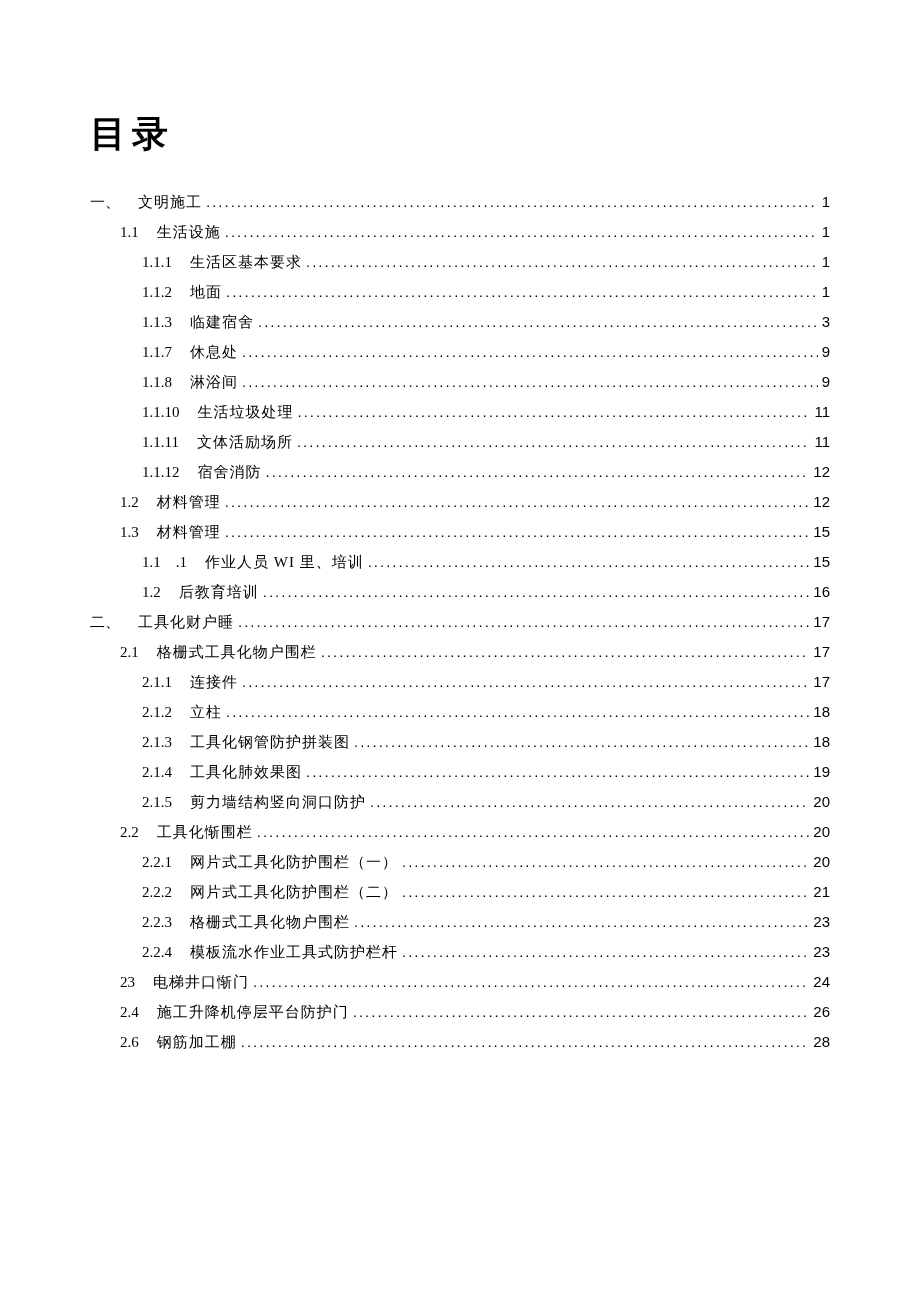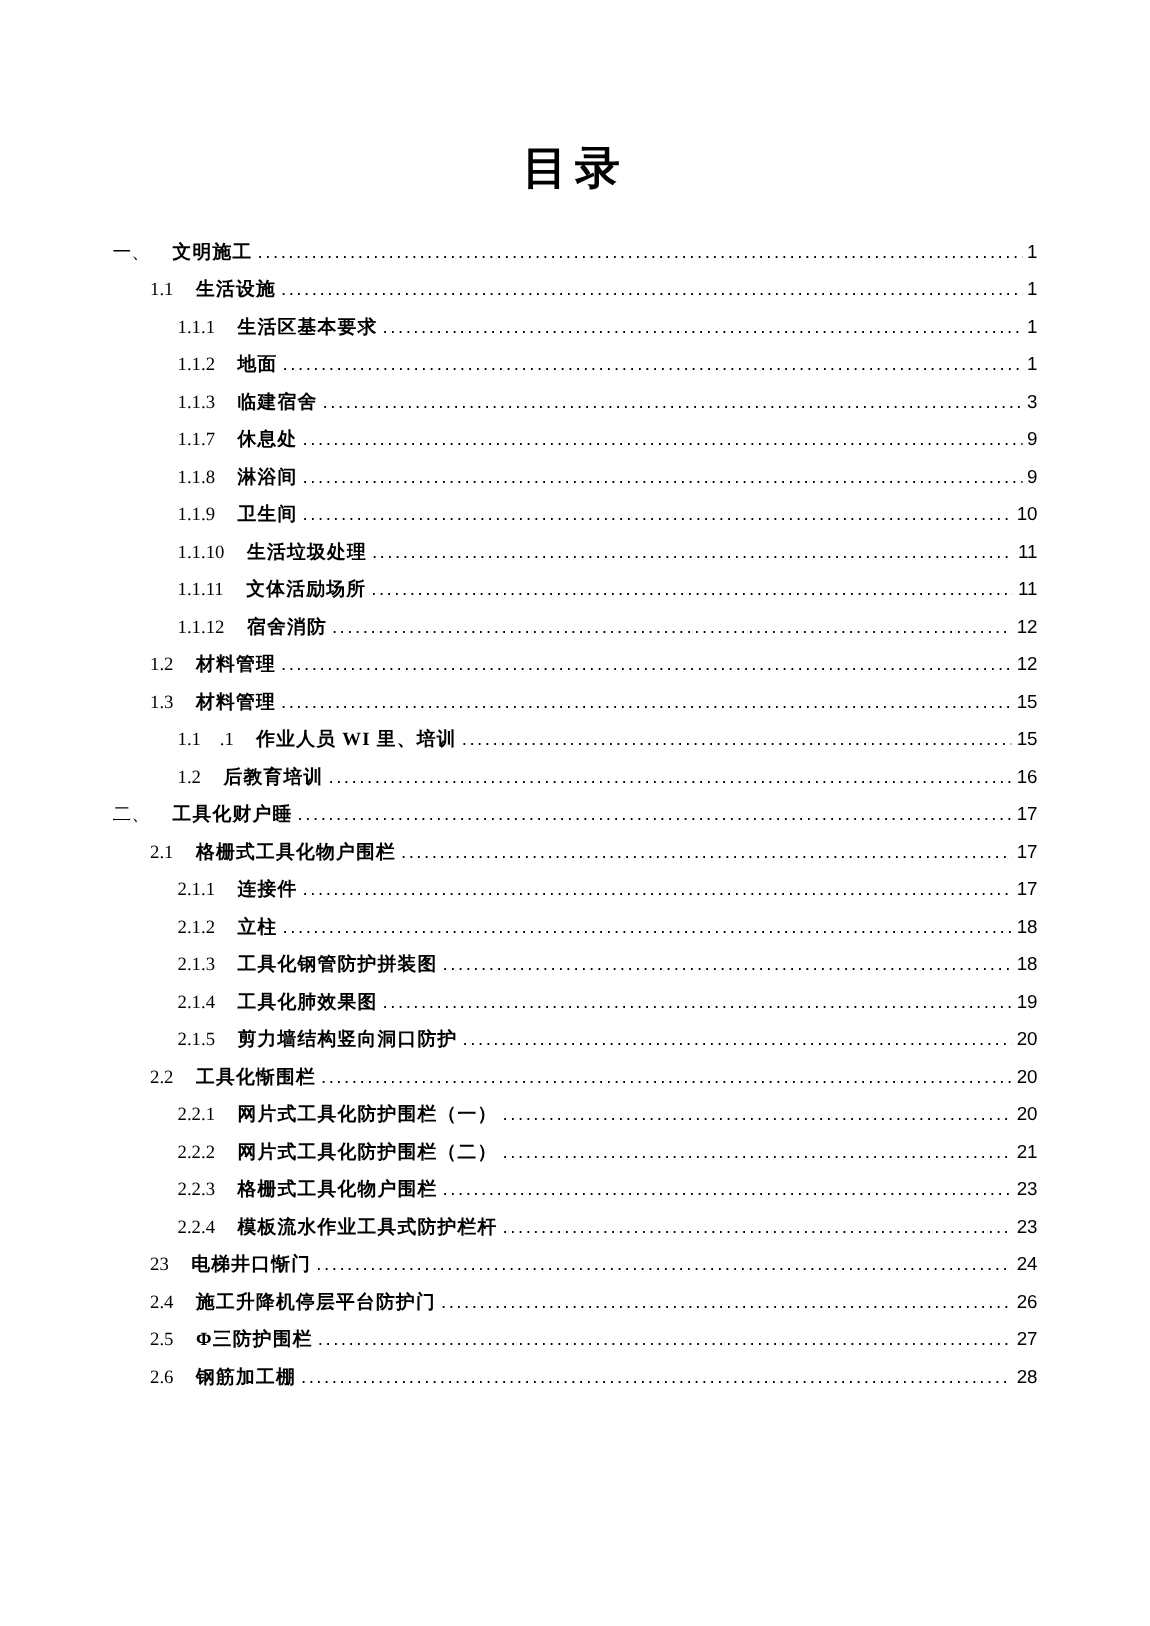--- a/index.html
+++ b/index.html
@@ -5,21 +5,20 @@
   * { margin: 0; padding: 0; box-sizing: border-box; }
   body {
     background: #fff;
     width: 920px;
     height: 1301px;
     font-family: "SimSun", "宋体", serif;
     color: #000;
     padding: 110px 90px 60px 90px;
   }
   .title {
-    text-align: center;
     font-size: 36px;
     font-weight: 600;
     font-family: "SimSun","宋体",serif;
     letter-spacing: 6px;
     margin-bottom: 28px;
   }
   .toc { font-size: 15px; line-height: 2.0; }
   .toc-row {
     display: flex;
     align-items: baseline;
@@ -28,21 +27,20 @@
   }
   .toc-num {
     flex: 0 0 auto;
     padding-right: 18px;
     font-family: "SimSun","宋体",serif;
   }
   .toc-label {
     flex: 0 0 auto;
     font-family: "KaiTi","STKaiti","楷体",serif;
     letter-spacing: 1px;
-    font-weight: bold;
   }
   .toc-label.songti { font-family: "SimSun","宋体",serif; }
   .toc-dots {
     flex: 1 1 auto;
     overflow: hidden;
     margin: 0 4px;
     letter-spacing: 2px;
     color: #000;
     font-family: Arial, sans-serif;
   }
@@ -99,26 +97,20 @@
       <span class="toc-dots"></span>
       <span class="toc-page">9</span>
     </div>
     <div class="toc-row indent-2">
       <span class="toc-num">1.1.8</span>
       <span class="toc-label">淋浴间</span>
       <span class="toc-dots"></span>
       <span class="toc-page">9</span>
     </div>
     <div class="toc-row indent-2">
-      <span class="toc-num">1.1.9</span>
-      <span class="toc-label">卫生间</span>
-      <span class="toc-dots"></span>
-      <span class="toc-page">10</span>
-    </div>
-    <div class="toc-row indent-2">
       <span class="toc-num">1.1.10</span>
       <span class="toc-label">生活垃圾处理</span>
       <span class="toc-dots"></span>
       <span class="toc-page">11</span>
     </div>
     <div class="toc-row indent-2">
       <span class="toc-num">1.1.11</span>
       <span class="toc-label">文体活励场所</span>
       <span class="toc-dots"></span>
       <span class="toc-page">11</span>
@@ -231,24 +223,18 @@
       <span class="toc-dots"></span>
       <span class="toc-page">24</span>
     </div>
     <div class="toc-row indent-1">
       <span class="toc-num">2.4</span>
       <span class="toc-label">施工升降机停层平台防护门</span>
       <span class="toc-dots"></span>
       <span class="toc-page">26</span>
     </div>
     <div class="toc-row indent-1">
-      <span class="toc-num">2.5</span>
-      <span class="toc-label">Φ三防护围栏</span>
-      <span class="toc-dots"></span>
-      <span class="toc-page">27</span>
-    </div>
-    <div class="toc-row indent-1">
       <span class="toc-num">2.6</span>
       <span class="toc-label">钢筋加工棚</span>
       <span class="toc-dots"></span>
       <span class="toc-page">28</span>
     </div>
   </div>
 
 </body></html>

